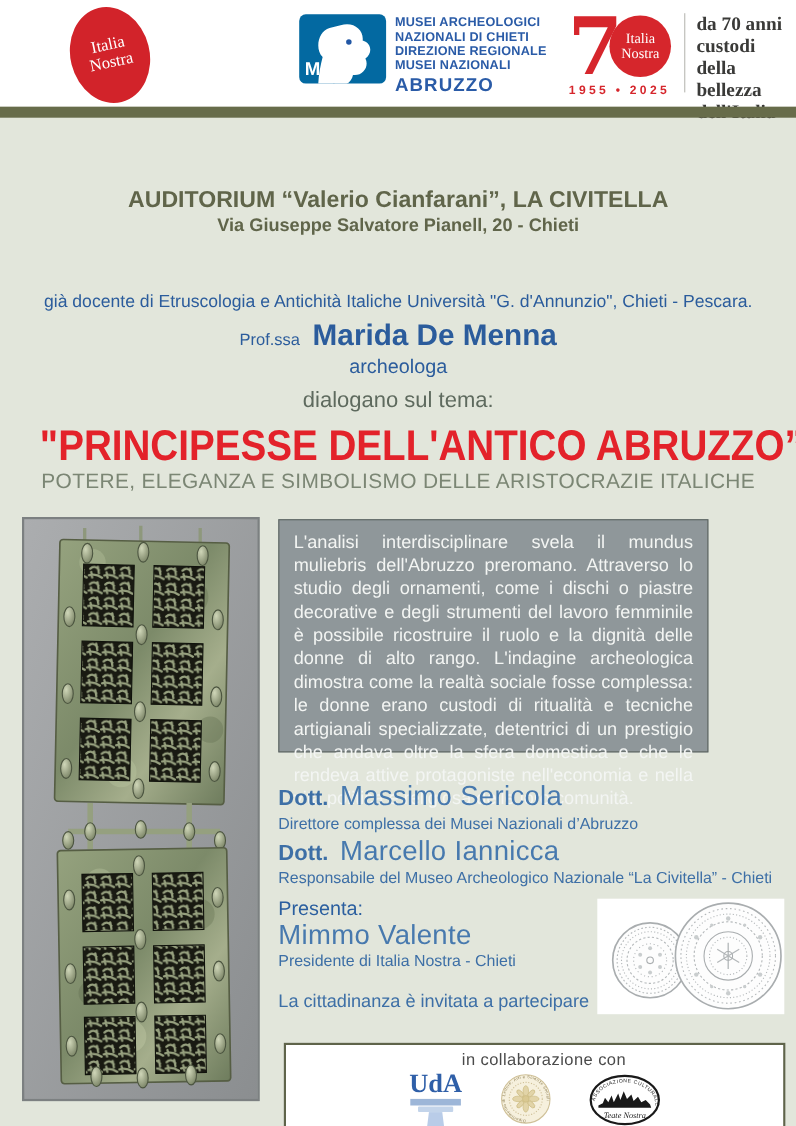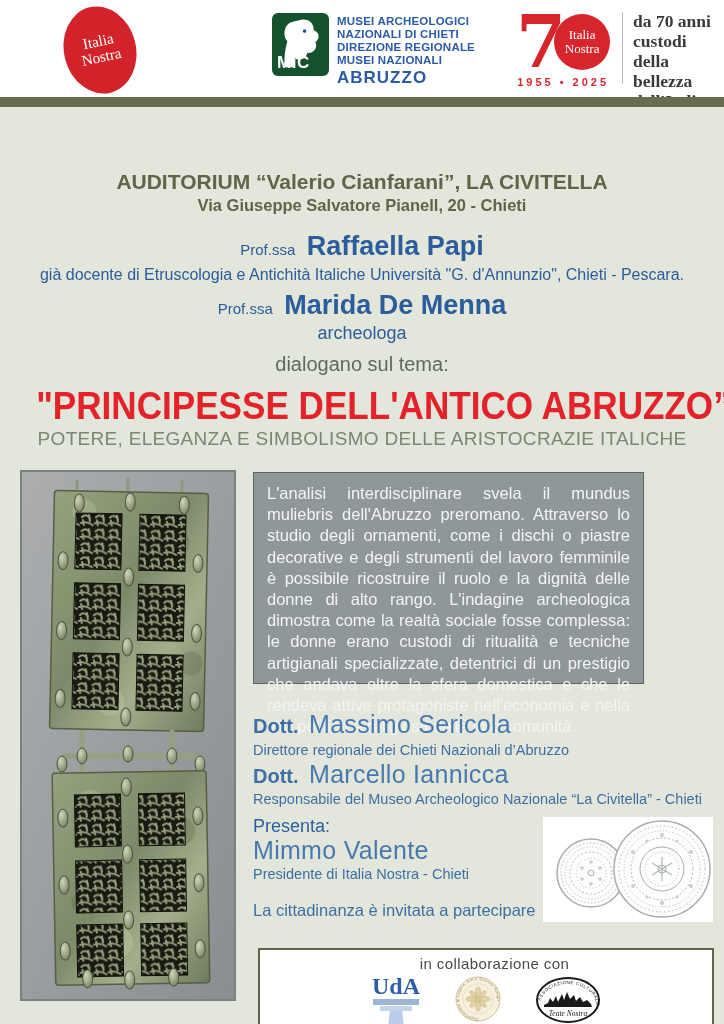--- a/index.html
+++ b/index.html
@@ -23,21 +23,21 @@
   }
   .in-oval span {
     transform:rotate(2deg); color:#fff; font-family:"Liberation Serif", serif;
     font-size:15px; line-height:1.05; text-align:center;
   }
   .in-caption { margin-top:4px; font-size:8.5px; letter-spacing:.6px; color:#6d6d6d; }
 
   
   .mic { position:absolute; left:272px; top:13px; display:flex; gap:8px; }
   .mic-square {
-    position:relative; width:57px; height:63px; background:#14532d; border-radius:6px; overflow:hidden;
+    position:relative; width:79px; height:63px; background:#0369a1; border-radius:6px; overflow:hidden;
   }
   .mic-short {
     position:absolute; left:5px; bottom:3px; color:#fff; font-weight:bold; font-size:17px; letter-spacing:.5px;
   }
   .mic-text { color:#2a5ba7; padding-top:2px; }
   .mic-lines { font-size:11.5px; font-weight:bold; line-height:1.14; letter-spacing:.2px; }
   .mic-region { font-size:17px; font-weight:bold; letter-spacing:1px; margin-top:1px; }
 
   
   .anni { position:absolute; left:512px; top:12px; display:flex; align-items:flex-start; }
@@ -180,24 +180,20 @@
 della bellezza
 dell'Italia</div>
     </div>
   </div>
 
   <div class="olive-bar"></div>
 
   <div class="cline venue">AUDITORIUM “Valerio Cianfarani”, LA CIVITELLA</div>
   <div class="cline address">Via Giuseppe Salvatore Pianell, 20 - Chieti</div>
 
-  <div class="cline speaker speaker1">
-    <span class="sp-prefix">Prof.ssa</span>
-    <span class="sp-name">Raffaella Papi</span>
-  </div>
   <div class="cline role1">già docente di Etruscologia e Antichità Italiche Università "G. d'Annunzio", Chieti - Pescara.</div>
 
   <div class="cline speaker speaker2">
     <span class="sp-prefix">Prof.ssa</span>
     <span class="sp-name">Marida De Menna</span>
   </div>
   <div class="cline role2">archeologa</div>
 
   <div class="cline lead">dialogano sul tema:</div>
   <div class="cline red-title">"PRINCIPESSE DELL'ANTICO ABRUZZO”</div>
@@ -296,21 +292,21 @@
     </svg>
   </div>
 
   <div class="abstract-box">L'analisi interdisciplinare svela il mundus muliebris dell'Abruzzo preromano. Attraverso lo studio degli ornamenti, come i dischi o piastre decorative e degli strumenti del lavoro femminile è possibile ricostruire il ruolo e la dignità delle donne di alto rango. L'indagine archeologica dimostra come la realtà sociale fosse complessa: le donne erano custodi di ritualità e tecniche artigianali specializzate, detentrici di un prestigio che andava oltre la sfera domestica e che le rendeva attive protagoniste nell'economia e nella vita politica e religiosa delle loro comunità.</div>
 
 
   <div class="rcol person-line p1-line">
     <span class="p-prefix">Dott.</span>
     <span class="p-name">Massimo Sericola</span>
   </div>
-  <div class="rcol person-role p1-role">Direttore regionale dei Chieti Nazionali d’Abruzzo</div>
+  <div class="rcol person-role p1-role">Direttore complessa dei Musei Nazionali d’Abruzzo</div>
 
   <div class="rcol person-line p2-line">
     <span class="p-prefix">Dott.</span>
     <span class="p-name">Marcello Iannicca</span>
   </div>
   <div class="rcol person-role p2-role">Responsabile del Museo Archeologico Nazionale “La Civitella” - Chieti</div>
 
   <div class="rcol sec-heading presenta-heading">Presenta:</div>
   <div class="rcol person-line mimmo-line">
     <span class="p-name">Mimmo Valente</span>

